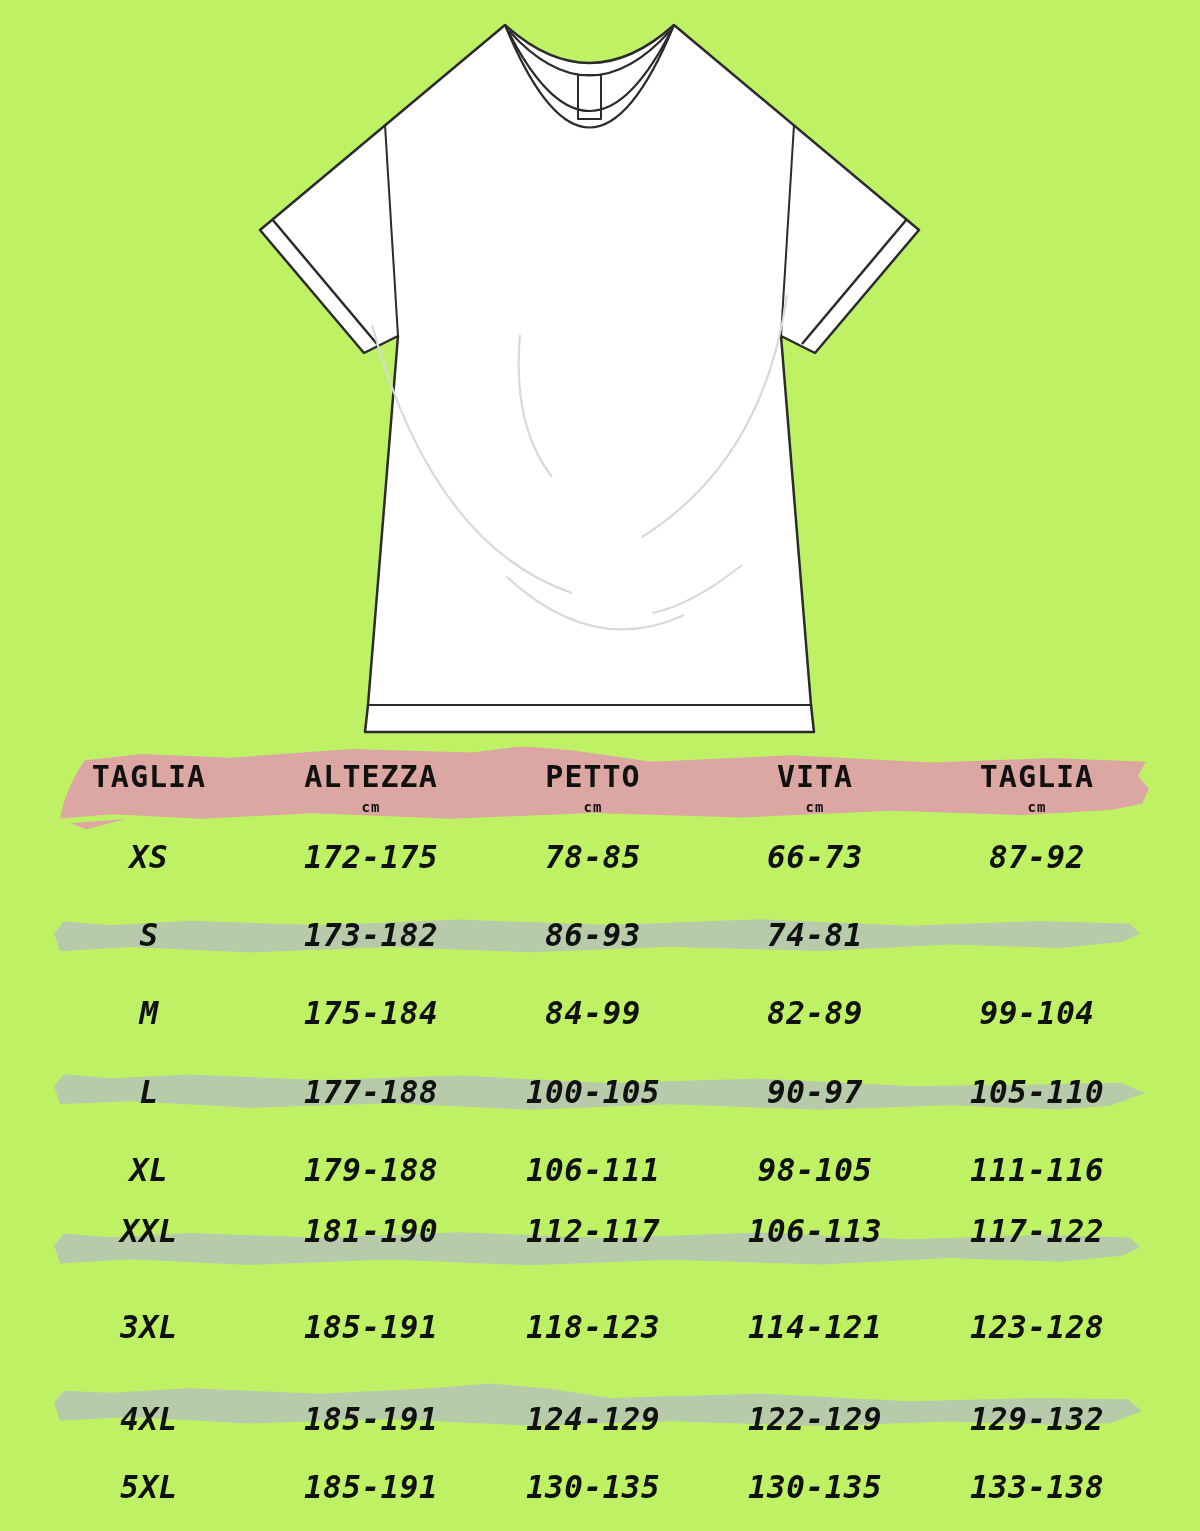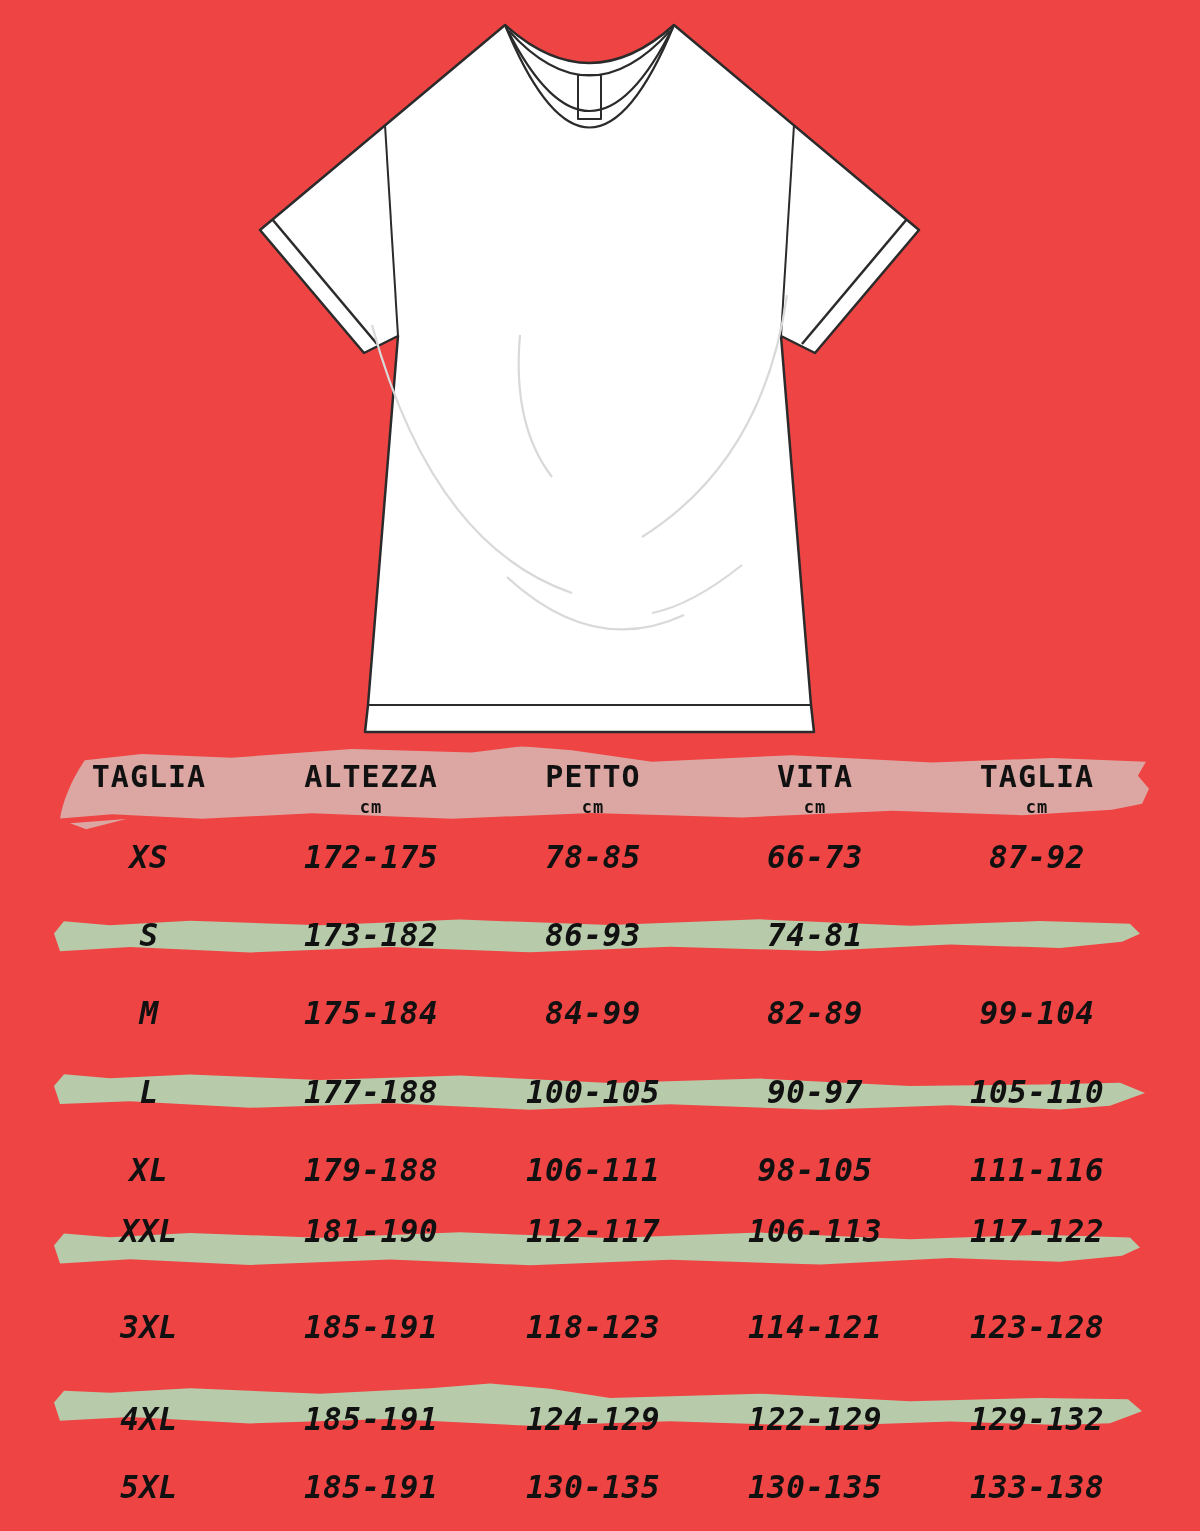--- a/index.html
+++ b/index.html
@@ -1,19 +1,19 @@
 <!DOCTYPE html>
 <html><head>
 <meta charset="utf-8">
 <style>
   html,body{margin:0;padding:0;background:#ffffff;}
   .canvas{
     position:relative;
     width:1200px;height:1531px;
-    background:#ef4444;
+    background:#bef264;
     overflow:hidden;
     font-family:"DejaVu Sans Mono","Liberation Mono",monospace;
     color:#111111;
   }
   
   .tshirt{
     position:absolute;left:222px;top:5px;width:735px;height:735px;
   }
   
   .band{position:absolute;z-index:1;}
@@ -27,21 +27,21 @@
   
   .grid-row{
     position:absolute;left:38px;width:1110px;
     display:grid;grid-template-columns:repeat(5,1fr);
     z-index:2;text-align:center;
   }
   .grid-row span{display:block;}
   .hdr-labels{top:758px;height:38px;line-height:38px;
     font-size:30px;font-weight:bold;letter-spacing:1px;}
   .hdr-units{top:794px;height:26px;line-height:26px;
-    font-size:17px;font-weight:bold;letter-spacing:1px;}
+    font-size:14px;font-weight:bold;letter-spacing:1px;}
   .data-row{height:44px;line-height:44px;font-size:31px;font-weight:bold;letter-spacing:0.5px;font-style:italic;}
   .r0{top:835px;} .r1{top:913px;} .r2{top:991px;}
   .r3{top:1070px;} .r4{top:1148px;} .r5{top:1209px;}
   .r6{top:1305px;} .r7{top:1385px;margin-top:12px;} .r8{top:1465px;}
 </style>
 </head>
 <body>
 
 <div class="canvas">
 

